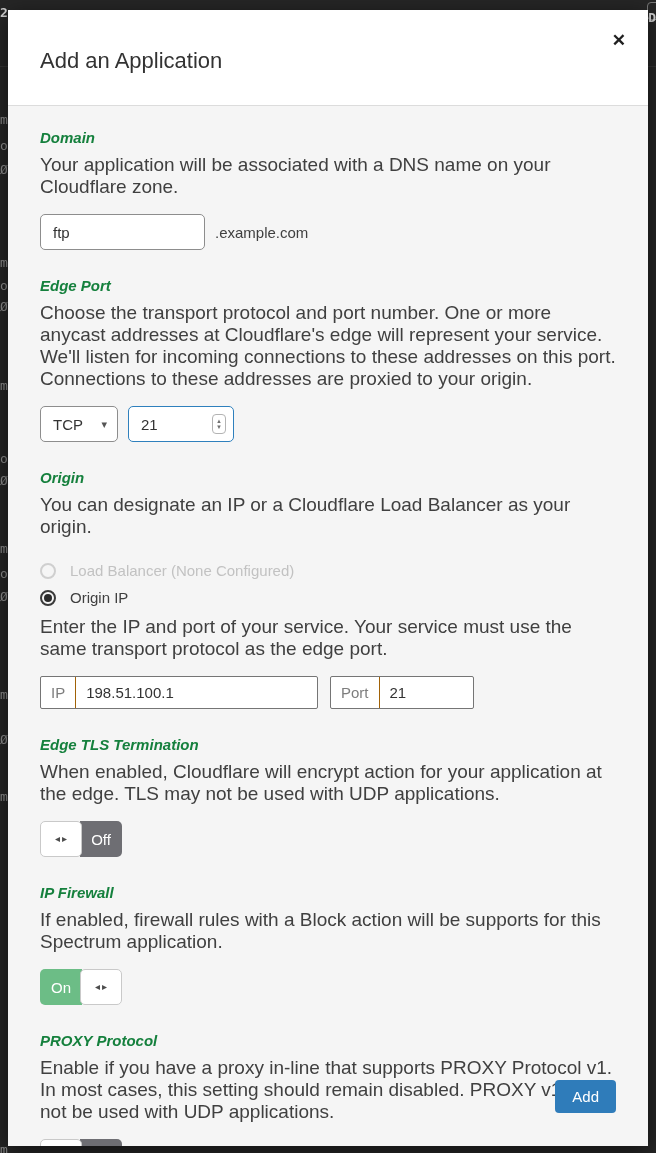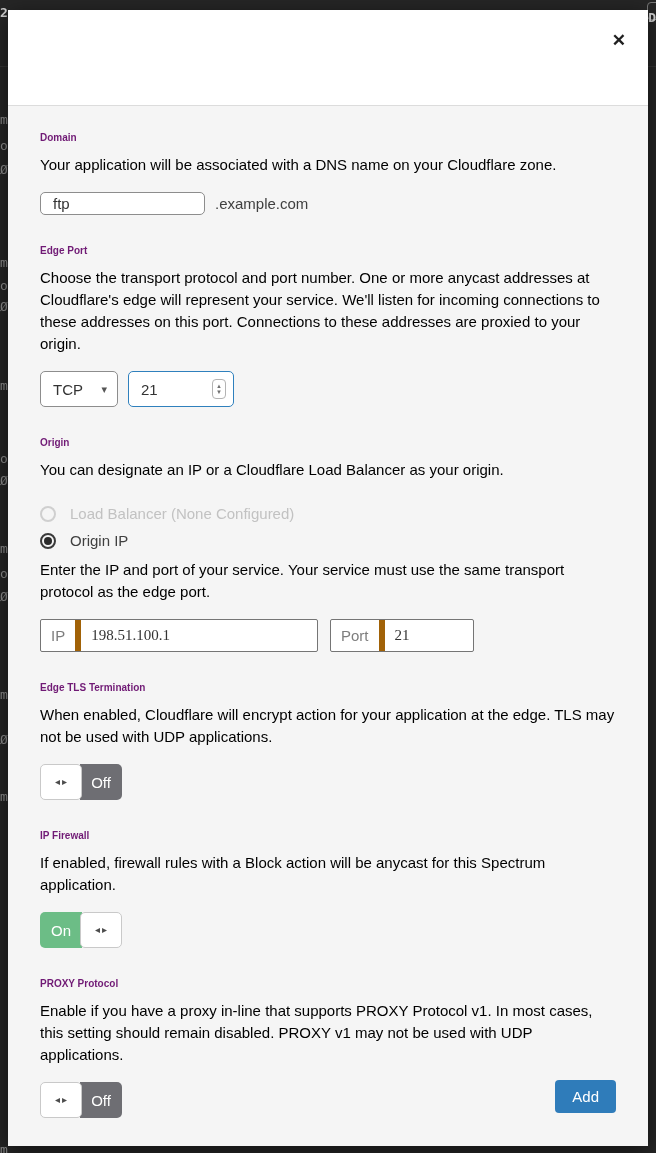--- a/index.html
+++ b/index.html
@@ -33,26 +33,26 @@
   .close-btn {
     position:absolute; top:22px; right:22px; background:none; border:none; cursor:pointer;
     font-size:17px; font-weight:700; color:#1f1f1f; line-height:1;
   }
   .modal-body {
     position:absolute; top:95px; left:0; right:0; bottom:0;
     background:#f5f5f5; border-top:1px solid #dcdcdc;
     padding:22px 32px 0; overflow:hidden;
   }
   .section { margin-bottom:26px; }
-  .section h2 { font-size:10px; font-weight:700; color:#701a75; margin-bottom:7px; line-height:19px; }
-  .section p { font-size:15px; color:#000000; line-height:22px; margin-bottom:16px; max-width:578px; }
+  .section h2 { font-size:15px; font-weight:700; color:#15803d; margin-bottom:7px; line-height:19px;font-style:italic; }
+  .section p { font-size:19px; color:#404040; line-height:22px; margin-bottom:16px; max-width:578px; }
   .row { display:flex; align-items:center; }
   
   .text-input {
-    height:23px; border:1px solid #8d8d8d; border-radius:5px; background:#fff;
+    height:36px; border:1px solid #8d8d8d; border-radius:5px; background:#fff;
     font-family:"Liberation Sans", sans-serif; font-size:15px; color:#333; padding:0 12px; outline:none;
   }
   .suffix { margin-left:10px; font-size:15px; color:#404040; }
   
   .select {
     width:78px; height:36px; border:1px solid #8d8d8d; border-radius:5px; background:#fff;
     display:flex; align-items:center; justify-content:space-between;
     padding:0 10px 0 12px; font-size:15px; color:#333; cursor:pointer; margin-right:10px;
   }
   .select .caret { font-size:11px; color:#555; }
@@ -80,25 +80,25 @@
   .origin-desc2 { margin-top:4px; }
   
   .addon-group {
     display:flex; align-items:stretch; height:33px; background:#fff;
     border:1px solid #757575; border-radius:2px;
   }
   .addon-group.ip { width:278px; margin-right:12px; }
   .addon-group.port { width:144px; }
   .addon {
     display:flex; align-items:center; padding:0 10px;
-    color:#7d7d7d; font-size:15px; border-right:6px solid #a16207; white-space:nowrap;
+    color:#7d7d7d; font-size:15px; border-right:1px solid #a16207; white-space:nowrap;
   }
   .addon-input {
     flex:1; min-width:0; border:none; outline:none; background:transparent;
-    font-family:Liberation Serif, serif; font-size:15px; color:#333; padding:0 10px;
+    font-family:Liberation Sans, sans-serif; font-size:15px; color:#333; padding:0 10px;
   }
   
   .toggle { display:inline-flex; height:36px; cursor:pointer; }
   .knob {
     width:42px; background:#fff; border:1px solid #c9c9c9; border-radius:5px;
     display:flex; align-items:center; justify-content:center; gap:2px; position:relative; z-index:2;
   }
   .knob span { font-size:10px; color:#4d4d4d; line-height:1; }
   .state {
     width:42px; display:flex; align-items:center; justify-content:center;
@@ -134,20 +134,21 @@
     <span class="bd-frag" style="top: 567px; left: 0px;">oi</span>
     <span class="bd-frag" style="top: 590px; left: 0px;">Ø</span>
     <span class="bd-frag" style="top: 688px; left: 0px;">m</span>
     <span class="bd-frag" style="top: 733px; left: 0px;">Ø</span>
     <span class="bd-frag" style="top: 790px; left: 0px;">m</span>
     <span class="bd-frag" style="top: 1143px; left: 0px;">m</span>
   </div>
 
 <div class="modal">
   <div class="modal-header">
+    <h1 class="modal-title">Add an Application</h1>
     <button class="close-btn">✕</button>
   </div>
 
   <div class="modal-body">
 
     <div class="section">
       <h2>Domain</h2>
       <p>Your application will be associated with a DNS name on your Cloudflare zone.</p>
       <div class="row">
         <input class="text-input" style="width: 165px;" value="ftp">
@@ -207,21 +208,21 @@
         <span class="knob">
           <span>◂</span>
           <span>▸</span>
         </span>
         <span class="state off">Off</span>
       </div>
     </div>
 
     <div class="section">
       <h2>IP Firewall</h2>
-      <p>If enabled, firewall rules with a Block action will be anycast for this Spectrum application.</p>
+      <p>If enabled, firewall rules with a Block action will be supports for this Spectrum application.</p>
       <div class="toggle">
         <span class="state on">On</span>
         <span class="knob">
           <span>◂</span>
           <span>▸</span>
         </span>
       </div>
     </div>
 
     <div class="section">

